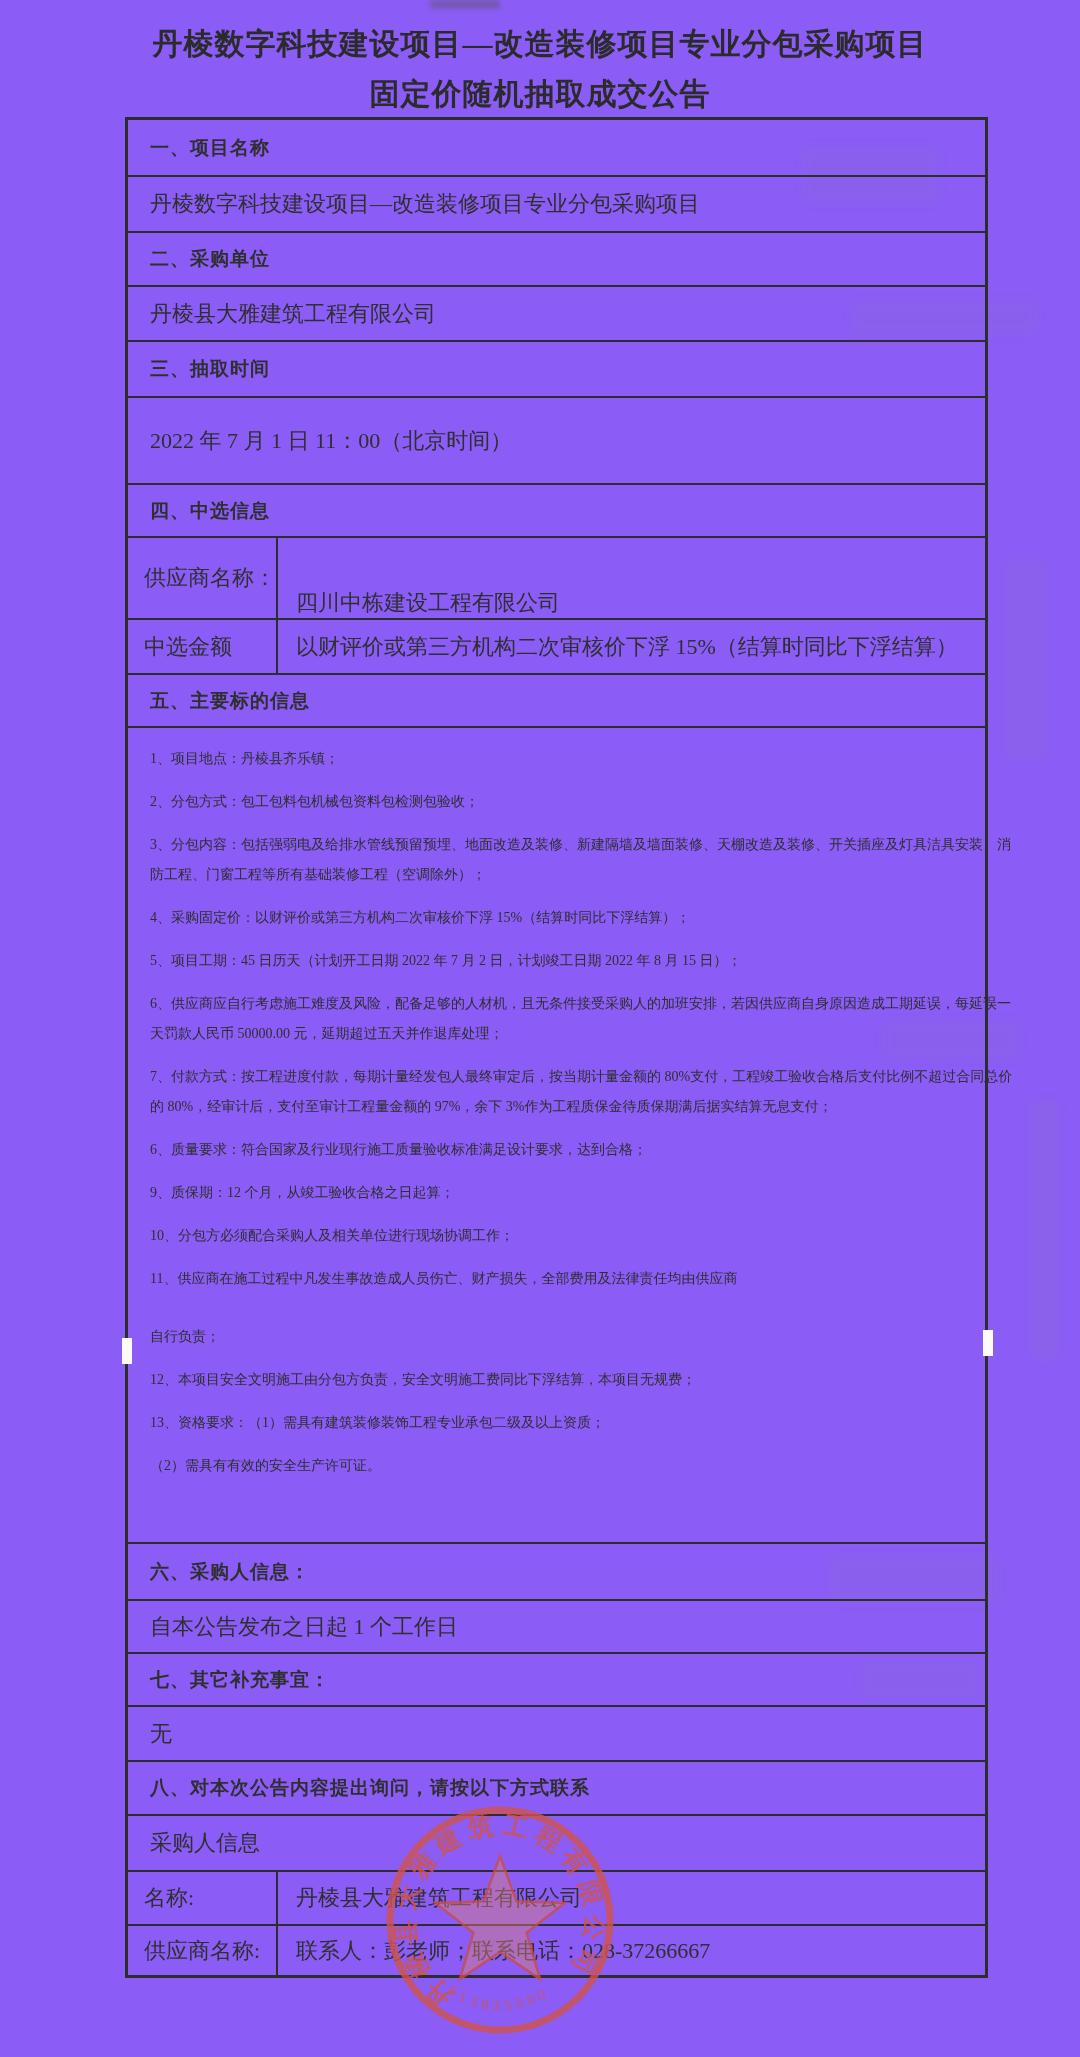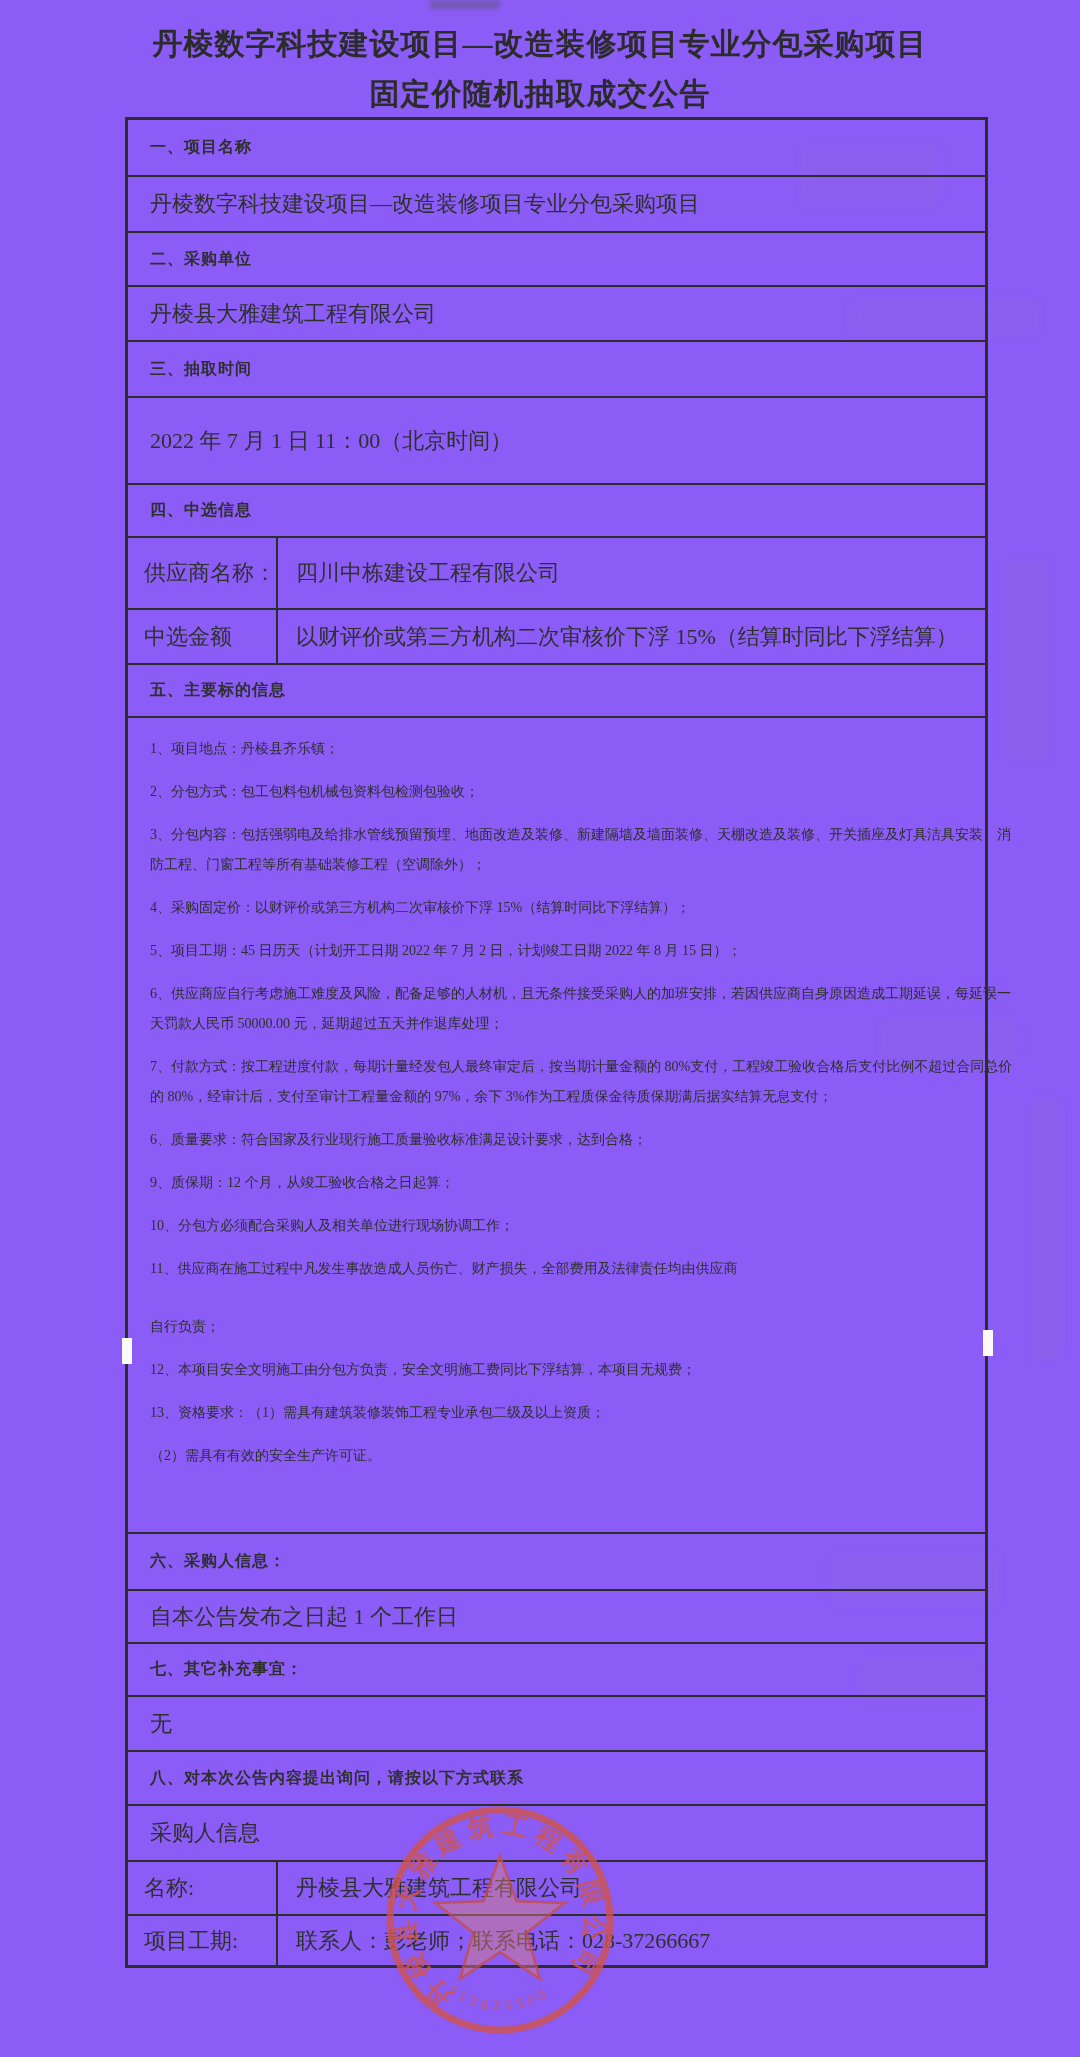--- a/index.html
+++ b/index.html
@@ -30,30 +30,30 @@
     box-sizing:border-box;
   }
   .row{
     box-sizing:border-box;
     border-top:2px solid #2d2d2d;
     display:flex;align-items:center;
     padding:0 10px 0 22px;
     font-size:22px;
   }
   .row:first-child{border-top:none;}
-  .row.header{font-weight:bold;font-size:16px;letter-spacing:1px;}
+  .row.header{font-weight:bold;font-size:19px;letter-spacing:1px;}
   .row.split{padding:0;}
   .cell-label{
     width:150px;box-sizing:border-box;flex:0 0 150px;
     align-self:stretch;display:flex;align-items:center;
     padding-left:16px;border-right:2px solid #2d2d2d;
   }
   .cell-value{flex:1;display:flex;align-items:center;padding-left:18px;}
   .h55{height:55px;} .h56{height:56px;} .h54{height:54px;} .h87{height:87px;}
-  .h53{height:53px;} .h82{height:72px;} .h57{height:57px;} .h51{height:51px;}
+  .h53{height:53px;} .h82{height:82px;align-items:flex-end;} .h57{height:57px;} .h51{height:51px;}
   .items-row{
     display:block;height:816px;box-sizing:border-box;
     border-top:2px solid #2d2d2d;
     padding:16px 0 0 22px;overflow:visible;
   }
   .items-row p{
     margin:0 -30px 13px 0;       
     font-size:14px;line-height:30px;
   }
   .items-row p.pagebreak-gap{margin-bottom:28px;}
@@ -185,21 +185,21 @@
     <div class="row split h54">
       <div class="cell-label">
         <span>名称:</span>
       </div>
       <div class="cell-value">
         <span>丹棱县大雅建筑工程有限公司</span>
       </div>
     </div>
     <div class="row split h51">
       <div class="cell-label">
-        <span>项目工期:</span>
+        <span>供应商名称:</span>
       </div>
       <div class="cell-value">
         <span>联系人：彭老师；联系电话：028-37266667</span>
       </div>
     </div>
 
   </div>
 
   <div class="notch notch-left"></div>
   <div class="notch notch-right"></div>

